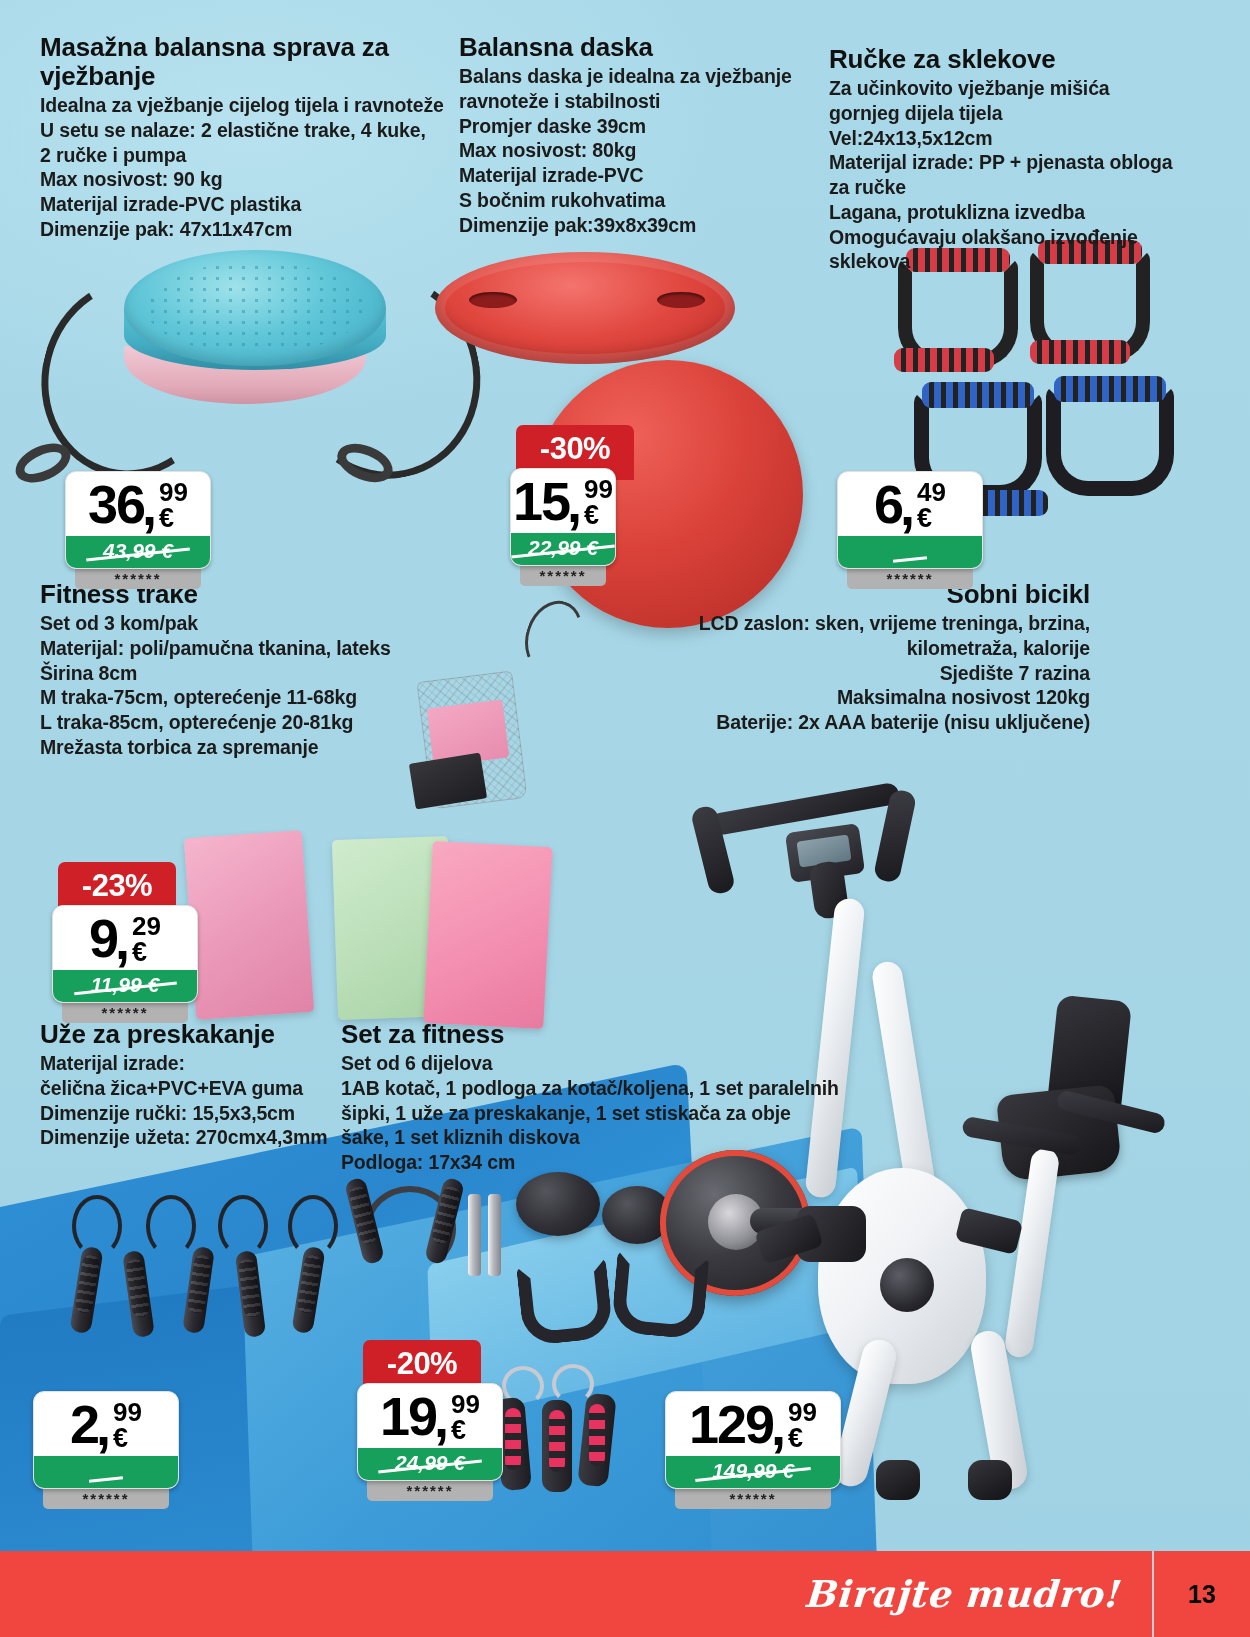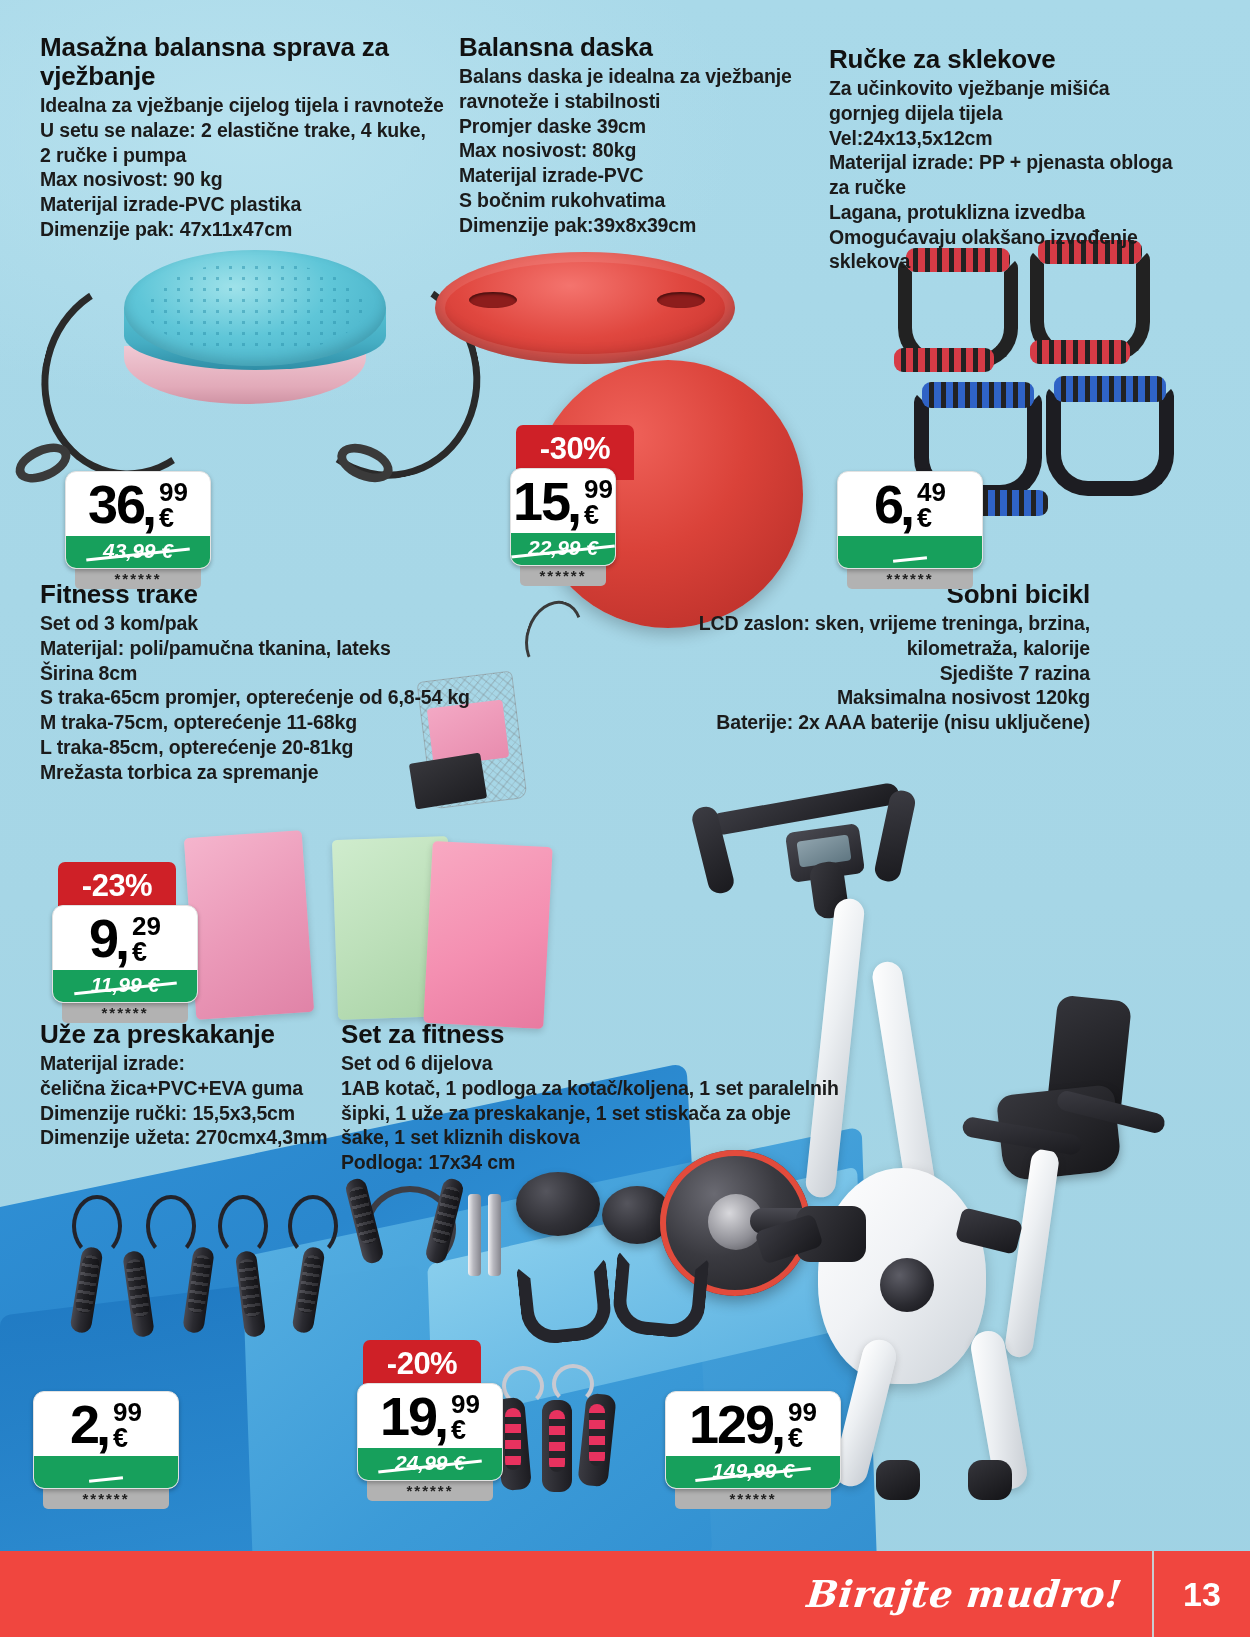--- a/index.html
+++ b/index.html
@@ -52,21 +52,21 @@
     position: absolute; left: 0; bottom: 0; width: 100%; height: 86px;
     background: #f0463f; display: flex; align-items: center; justify-content: flex-end;
   }
   .footer-slogan {
     color: #ffffff; font-family: "DejaVu Serif", serif; font-style: italic;
     font-weight: bold; font-size: 37px; letter-spacing: .5px;
     padding-right: 30px; transform: skewX(-6deg);
   }
   .footer-divider { width: 2px; height: 86px; background: #c9ccd0; }
   .footer-page {
-    color: #ffffff; font-size: 34px; font-weight: bold;
+    color: #000000; font-size: 25px; font-weight: bold;
     width: 96px; text-align: center;
   }
 
   
   .prod-text { position: absolute; z-index: 30; }
   .prod-title {
     font-size: 26px; font-weight: bold; color: #111; line-height: 1.12;
     margin-bottom: 2px; letter-spacing: -.2px;
   }
   .prod-desc {
@@ -501,21 +501,20 @@
     <div>sklekova</div>
   </div>
 </div>
 
 <div class="prod-text" style="left:40px; top:580px; width:440px;">
   <div class="prod-title">Fitness trake</div>
   <div class="prod-desc">
     <div>Set od 3 kom/pak</div>
     <div>Materijal: poli/pamučna tkanina, lateks</div>
     <div>Širina 8cm</div>
-    <div>S traka-65cm promjer, opterećenje od 6,8-54 kg</div>
     <div>M traka-75cm, opterećenje 11-68kg</div>
     <div>L traka-85cm, opterećenje 20-81kg</div>
     <div>Mrežasta torbica za spremanje</div>
   </div>
 </div>
 
 <div class="prod-text" style="left:690px; top:580px; width:400px;text-align:right;">
   <div class="prod-title">Sobni bicikl</div>
   <div class="prod-desc">
     <div>LCD zaslon: sken, vrijeme treninga, brzina,</div>

